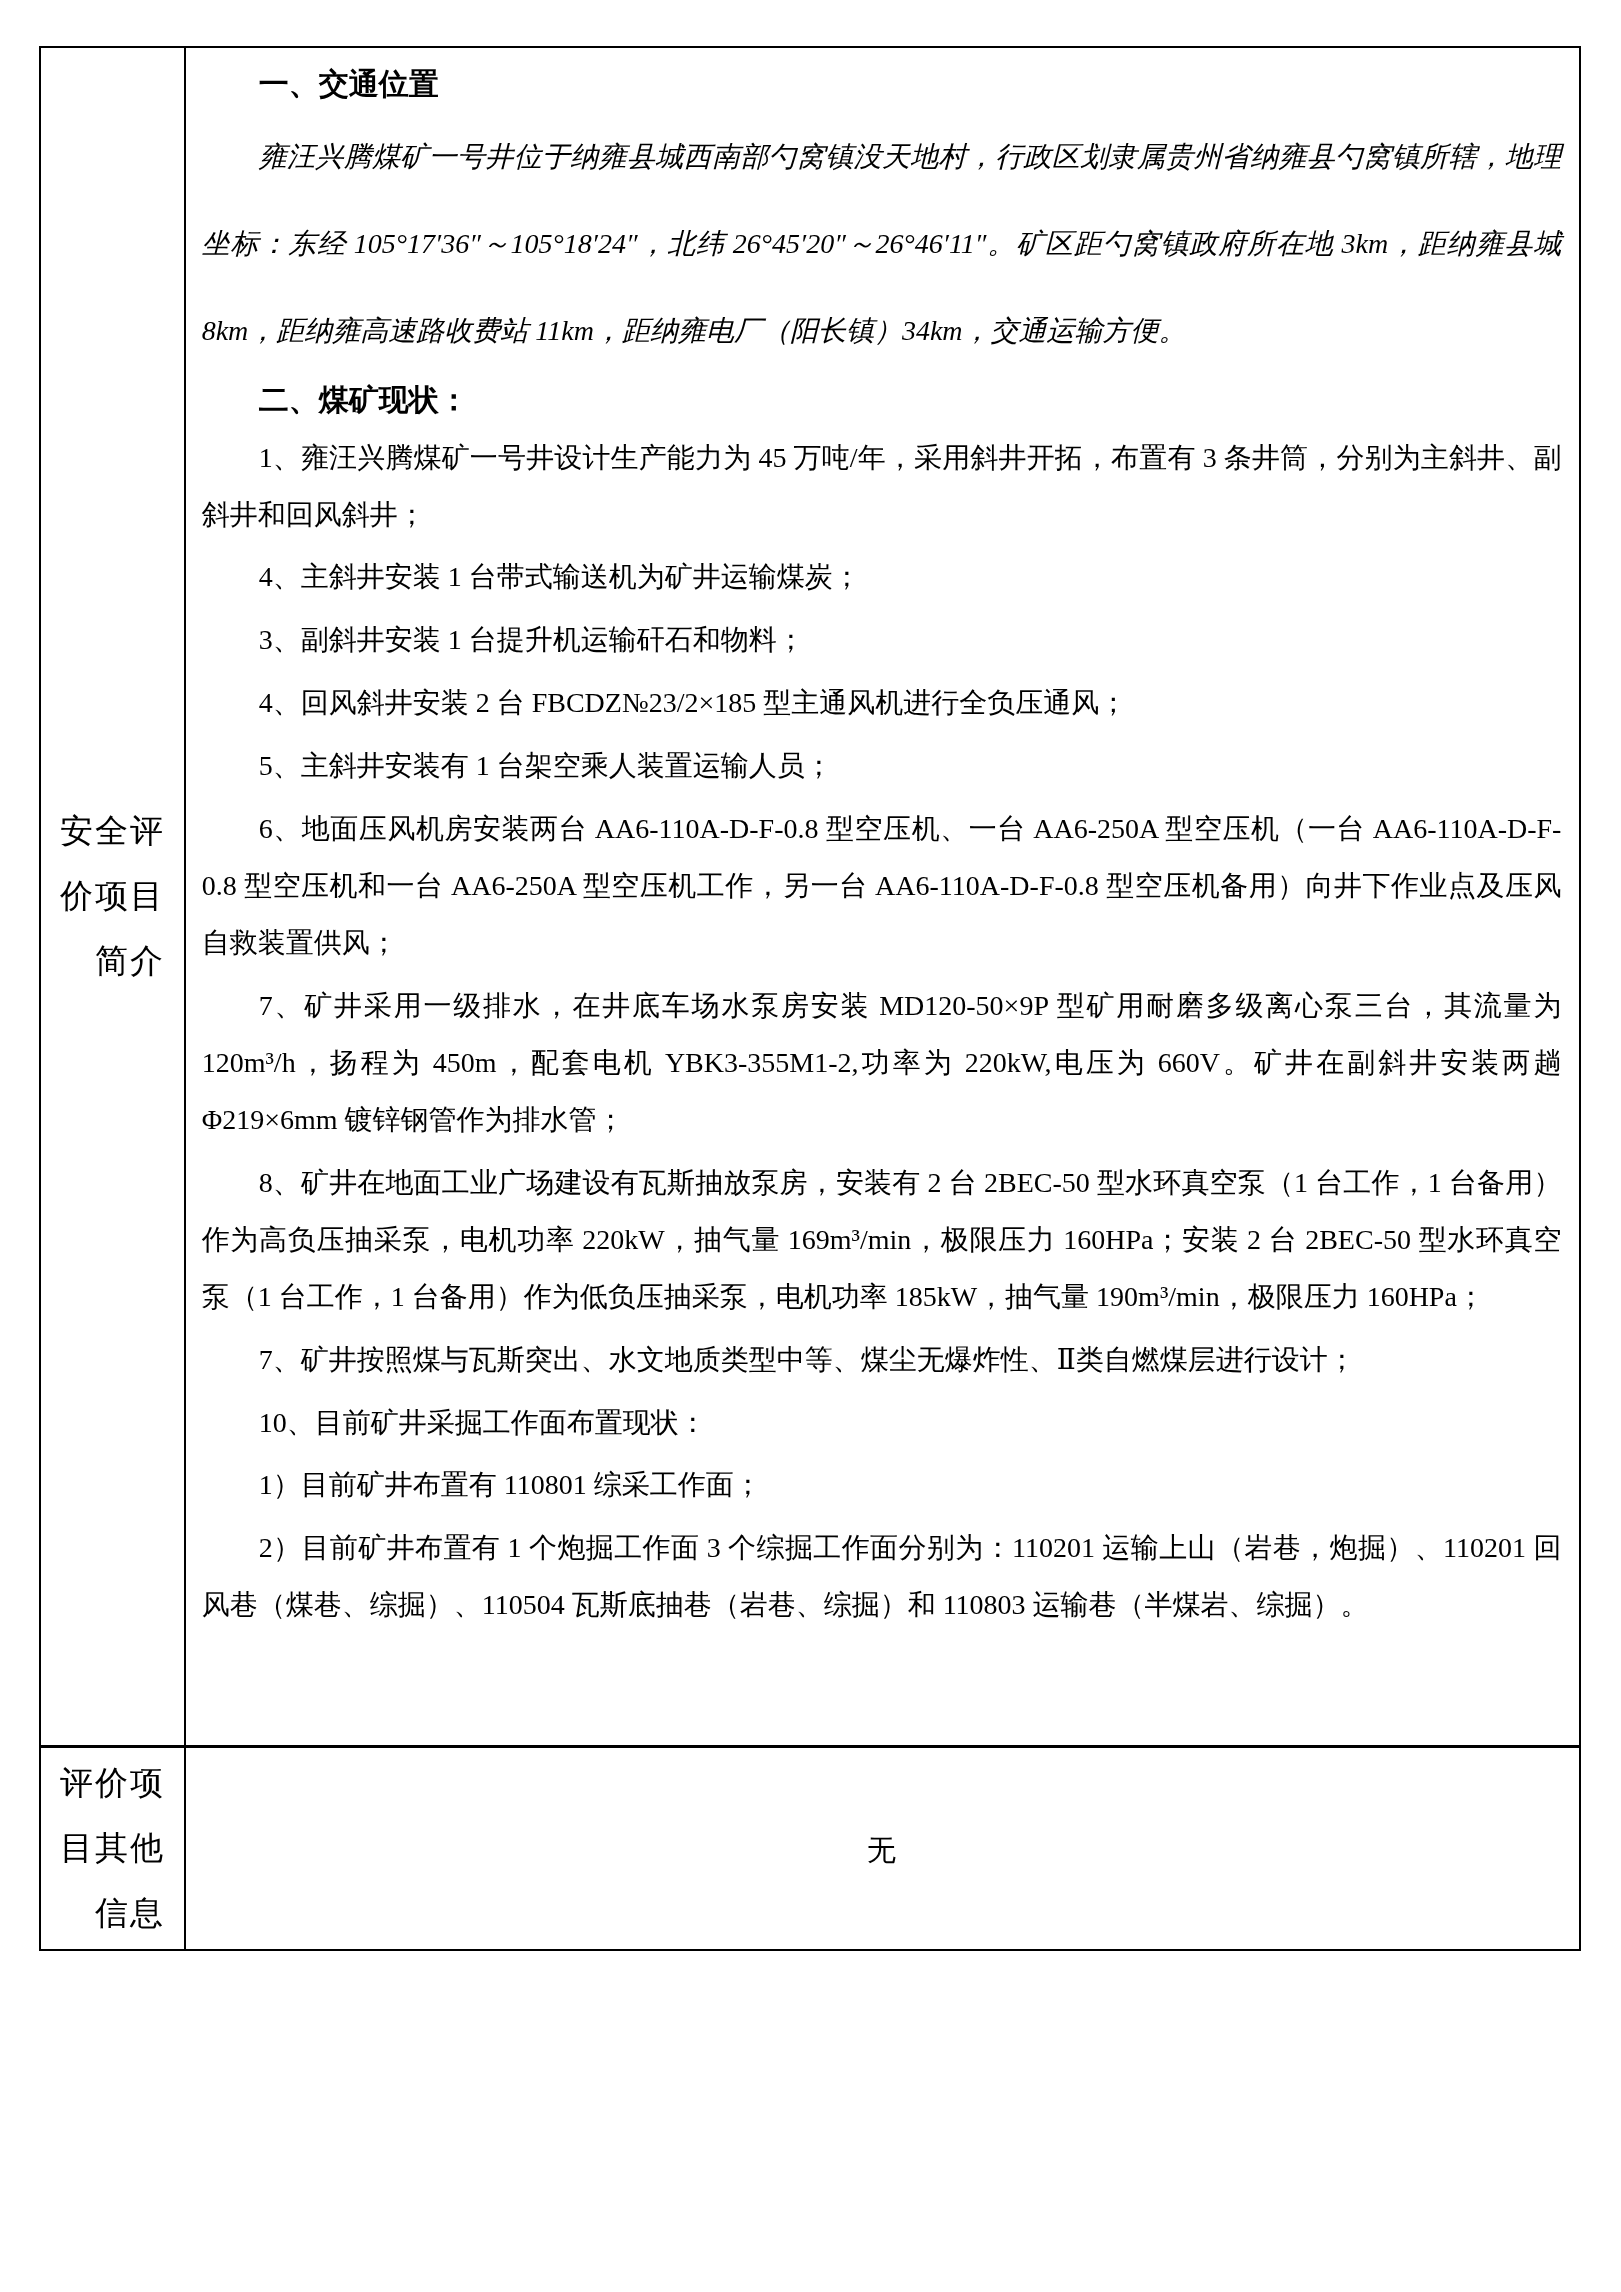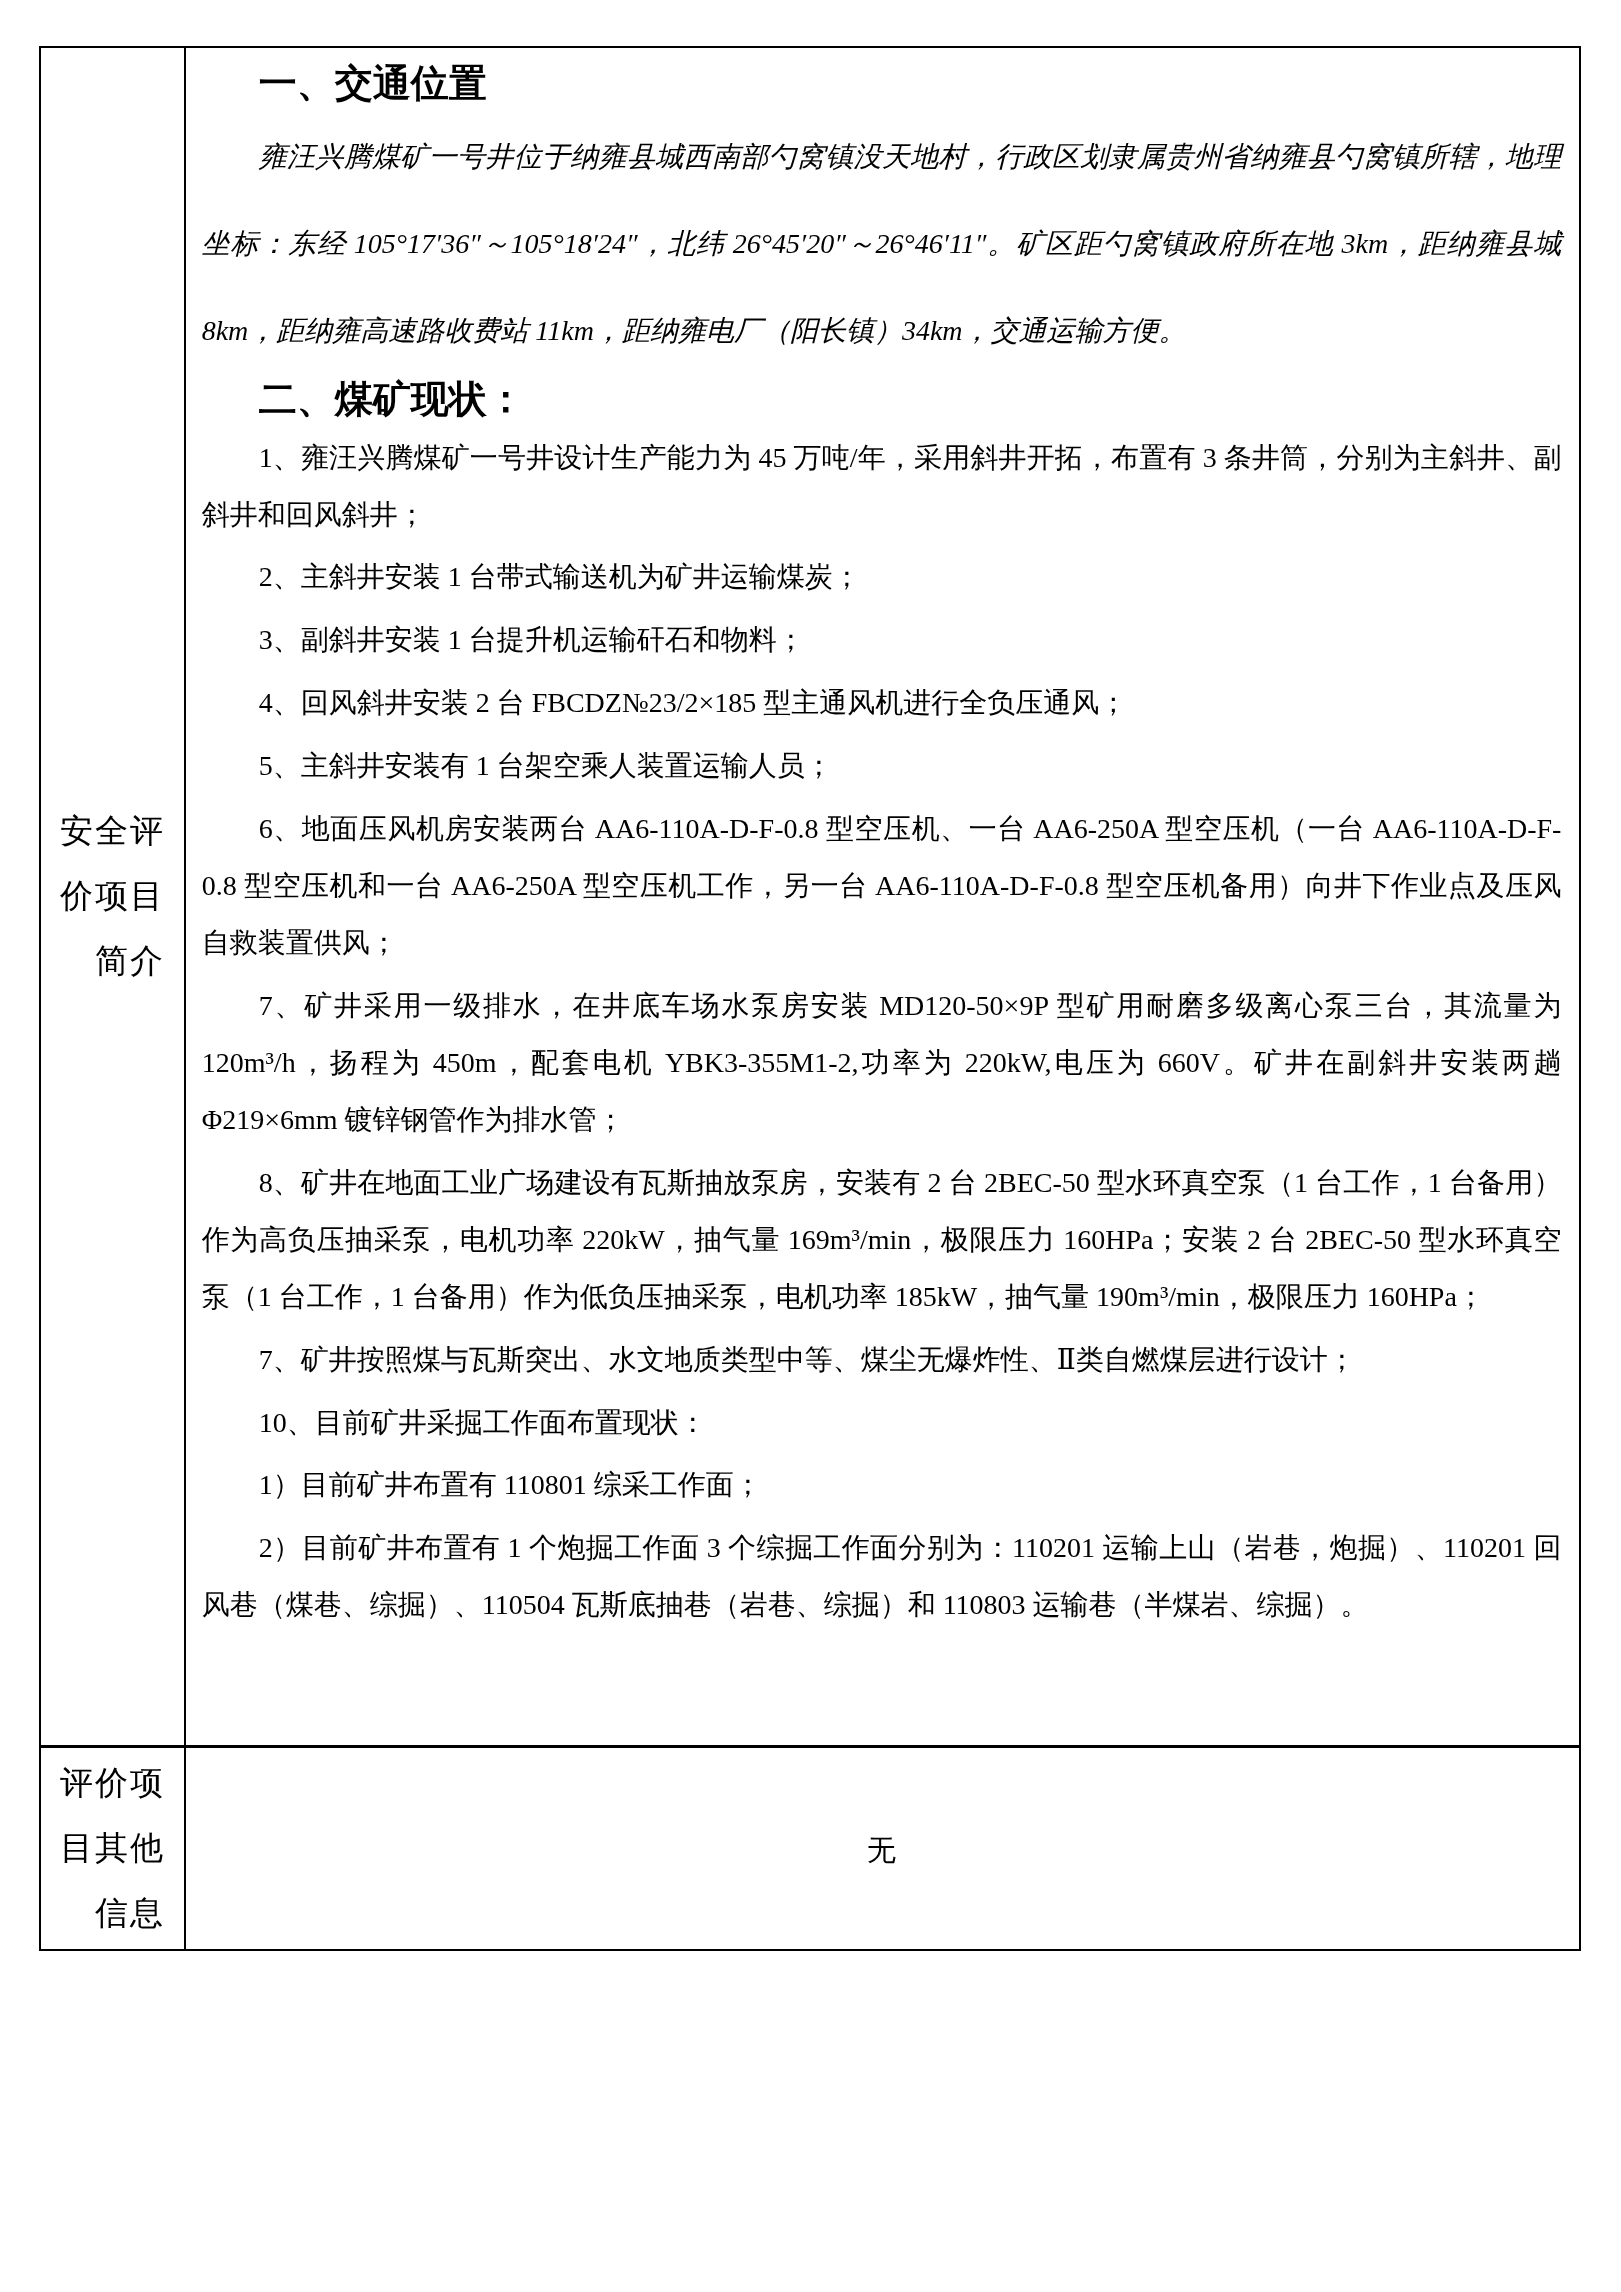--- a/index.html
+++ b/index.html
@@ -50,21 +50,21 @@
   }
   .content-cell-center {
     display: flex;
     align-items: center;
     justify-content: center;
     font-size: 29px;
   }
   .sec-heading {
     font-family: Liberation Serif, serif;
     font-weight: bold;
-    font-size: 38px;
+    font-size: 30px;
     line-height: 47px;
     text-indent: 57px;
     margin: 5.9px 0 0 0;
   }
   .sec-heading-2 {
     margin-top: 2px;
     margin-bottom: 2px;
   }
   .para-wide {
     font-size: 28px;
@@ -93,21 +93,21 @@
 简介</div>
     <div class="content-cell">
 
       <p class="sec-heading">一、交通位置</p>
 
       <p class="para-wide">雍汪兴腾煤矿一号井位于纳雍县城西南部勺窝镇没天地村，行政区划隶属贵州省纳雍县勺窝镇所辖，地理坐标：东经 105°17′36″～105°18′24″，北纬 26°45′20″～26°46′11″。矿区距勺窝镇政府所在地 3km，距纳雍县城 8km，距纳雍高速路收费站 11km，距纳雍电厂（阳长镇）34km，交通运输方便。</p>
 
       <p class="sec-heading sec-heading-2">二、煤矿现状：</p>
 
       <p class="para-item">1、雍汪兴腾煤矿一号井设计生产能力为 45 万吨/年，采用斜井开拓，布置有 3 条井筒，分别为主斜井、副斜井和回风斜井；</p>
-      <p class="para-item">2、主斜井安装 1 台带式输送机为矿井运输煤炭；</p>
+      <p class="para-item">4、主斜井安装 1 台带式输送机为矿井运输煤炭；</p>
       <p class="para-item">3、副斜井安装 1 台提升机运输矸石和物料；</p>
       <p class="para-item">4、回风斜井安装 2 台 FBCDZ№23/2×185 型主通风机进行全负压通风；</p>
       <p class="para-item">5、主斜井安装有 1 台架空乘人装置运输人员；</p>
       <p class="para-item">6、地面压风机房安装两台 AA6-110A-D-F-0.8 型空压机、一台 AA6-250A 型空压机（一台 AA6-110A-D-F-0.8 型空压机和一台 AA6-250A 型空压机工作，另一台 AA6-110A-D-F-0.8 型空压机备用）向井下作业点及压风自救装置供风；</p>
       <p class="para-item">7、矿井采用一级排水，在井底车场水泵房安装 MD120-50×9P 型矿用耐磨多级离心泵三台，其流量为 120m³/h，扬程为 450m，配套电机 YBK3-355M1-2,功率为 220kW,电压为 660V。矿井在副斜井安装两趟Φ219×6mm 镀锌钢管作为排水管；</p>
       <p class="para-item">8、矿井在地面工业广场建设有瓦斯抽放泵房，安装有 2 台 2BEC-50 型水环真空泵（1 台工作，1 台备用）作为高负压抽采泵，电机功率 220kW，抽气量 169m³/min，极限压力 160HPa；安装 2 台 2BEC-50 型水环真空泵（1 台工作，1 台备用）作为低负压抽采泵，电机功率 185kW，抽气量 190m³/min，极限压力 160HPa；</p>
       <p class="para-item">7、矿井按照煤与瓦斯突出、水文地质类型中等、煤尘无爆炸性、Ⅱ类自燃煤层进行设计；</p>
       <p class="para-item">10、目前矿井采掘工作面布置现状：</p>
       <p class="para-item">1）目前矿井布置有 110801 综采工作面；</p>
       <p class="para-item">2）目前矿井布置有 1 个炮掘工作面 3 个综掘工作面分别为：110201 运输上山（岩巷，炮掘）、110201 回风巷（煤巷、综掘）、110504 瓦斯底抽巷（岩巷、综掘）和 110803 运输巷（半煤岩、综掘）。</p>

